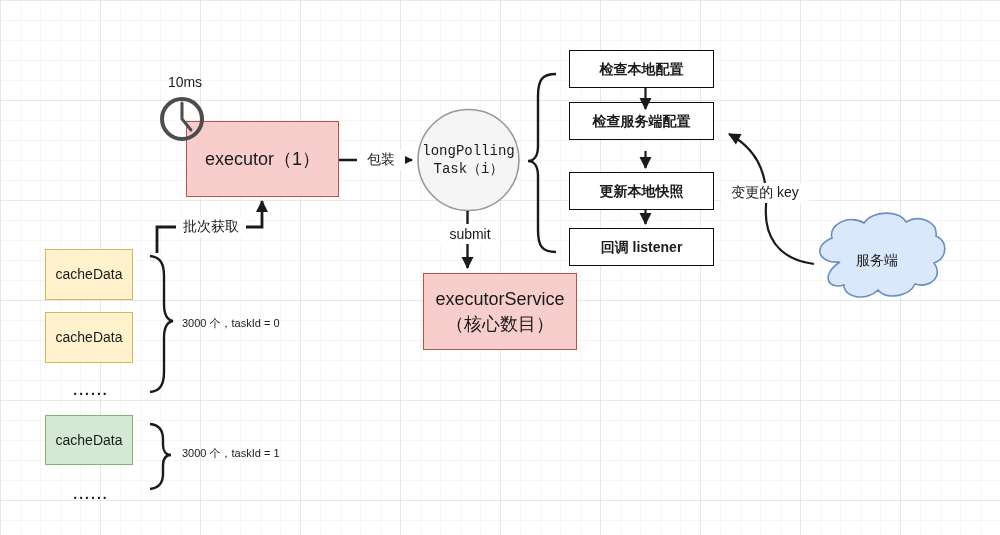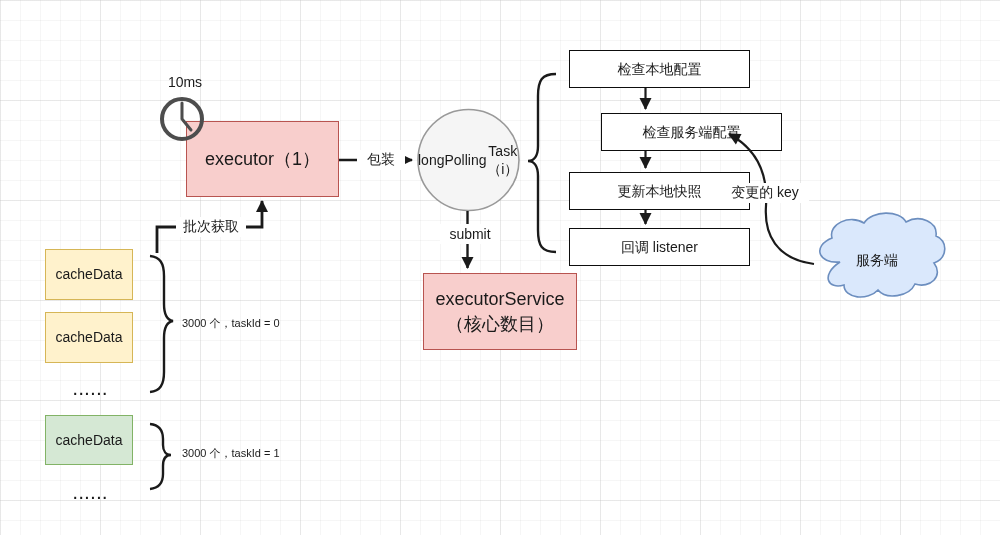--- a/index.html
+++ b/index.html
@@ -30,21 +30,21 @@
   .center{display:flex;align-items:center;justify-content:center;text-align:center;}
   .edge-label{
     position:absolute;background:#ffffff;padding:0 3px;
     display:flex;align-items:center;justify-content:center;
     font-size:14px;white-space:nowrap;
   }
   .ellipsis{font-weight:bold;letter-spacing:2px;font-size:14px;}
   .annotation{font-size:11px;white-space:nowrap;}
   .executor{left:186px;top:121px;width:153px;height:76px;}
   .executor-service{left:391px;top:273px;width:154px;height:77px;margin-left:32px;}
-  .step{left:569px;width:181px;height:38px;}
+  .step{left:569px;width:145px;height:38px;font-weight:bold;}
   .cache{left:45px;width:88px;height:51px;text-align:center;}
 </style>
 </head>
 <body>
 
 <div class="canvas">
 
   <svg class="layer" width="1000" height="535">
     <circle cx="468.5" cy="160" r="50.5" fill="#f5f5f5" stroke="#999999" stroke-width="1.6"></circle>
     <path fill="#dae8fc" stroke="#6c8ebf" stroke-width="1.6" d="M 840 262
@@ -58,34 +58,34 @@
              C 868 301 844 299 844 285
              C 828 290 820 275 840 262 Z"></path>
   </svg>
 
   <div class="txt center" style="left:158px;top:74px;width:54px;height:16px;">10ms</div>
 
   <div class="node node-red executor">
     <span>executor（1）</span>
   </div>
 
-  <div class="txt center" style="left:418px;top:136px;width:101px;height:48px;flex-direction:row;">
+  <div class="txt center" style="left:418px;top:136px;width:101px;height:48px;flex-direction:column;font-family:Liberation Mono, monospace;">
     <span>longPolling</span>
     <span>Task（i）</span>
   </div>
 
   <div class="node node-red executor-service">
     <span>executorService</span>
     <span>（核心数目）</span>
   </div>
 
   <div class="node node-white step" style="top:50px;">
     <span>检查本地配置</span>
   </div>
-  <div class="node node-white step" style="top:113px;margin-left:32px;">
+  <div class="node node-white step" style="top:102px;">
     <span>检查服务端配置</span>
   </div>
   <div class="node node-white step" style="top:228px;">
     <span>回调 listener</span>
   </div>
   <div class="node node-white step" style="top:172px;">
     <span>更新本地快照</span>
   </div>
 
   <div class="txt center" style="left:830px;top:251px;width:94px;height:18px;">服务端</div>

